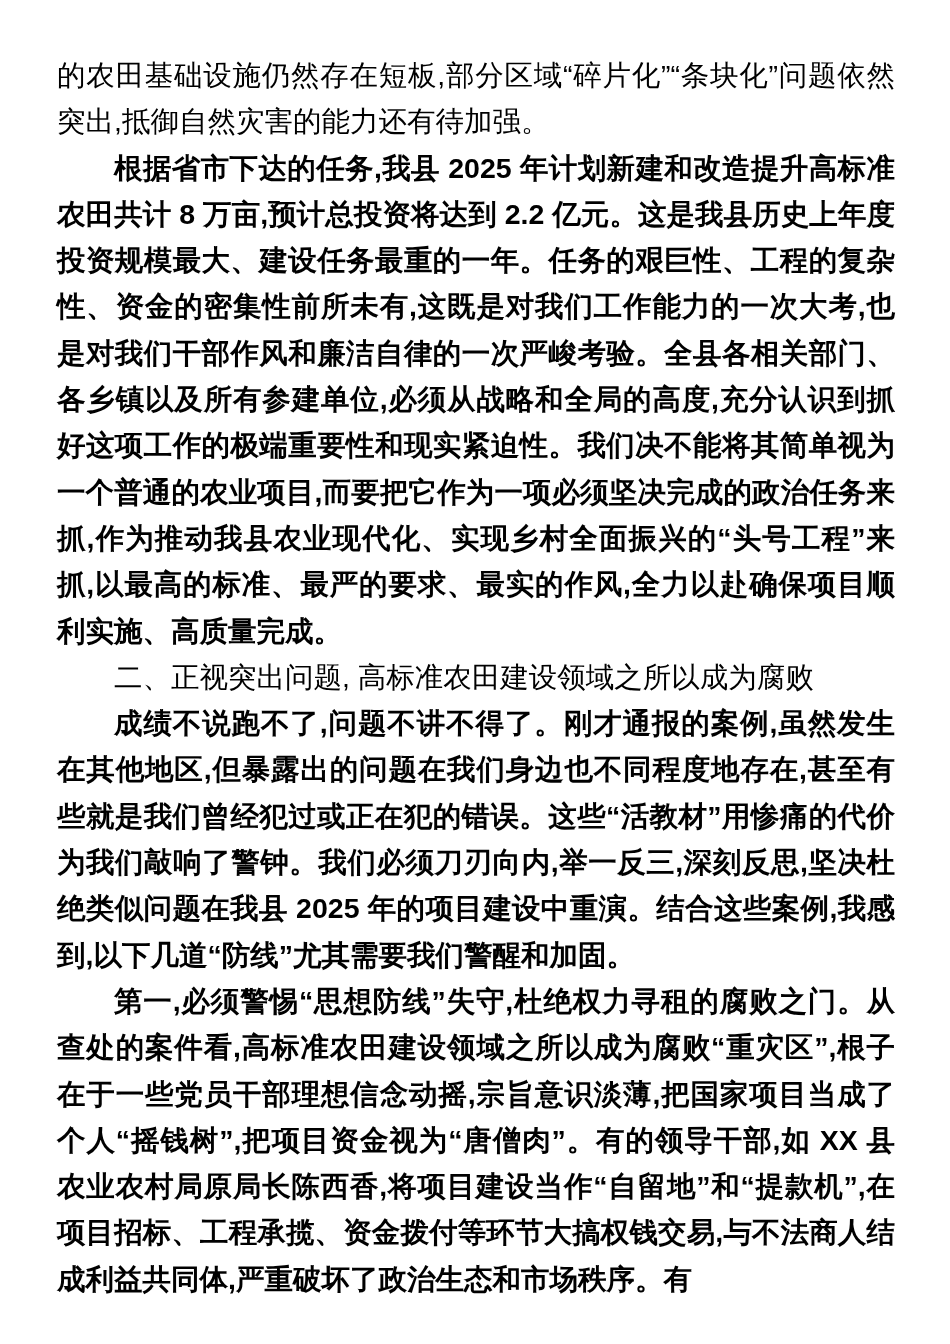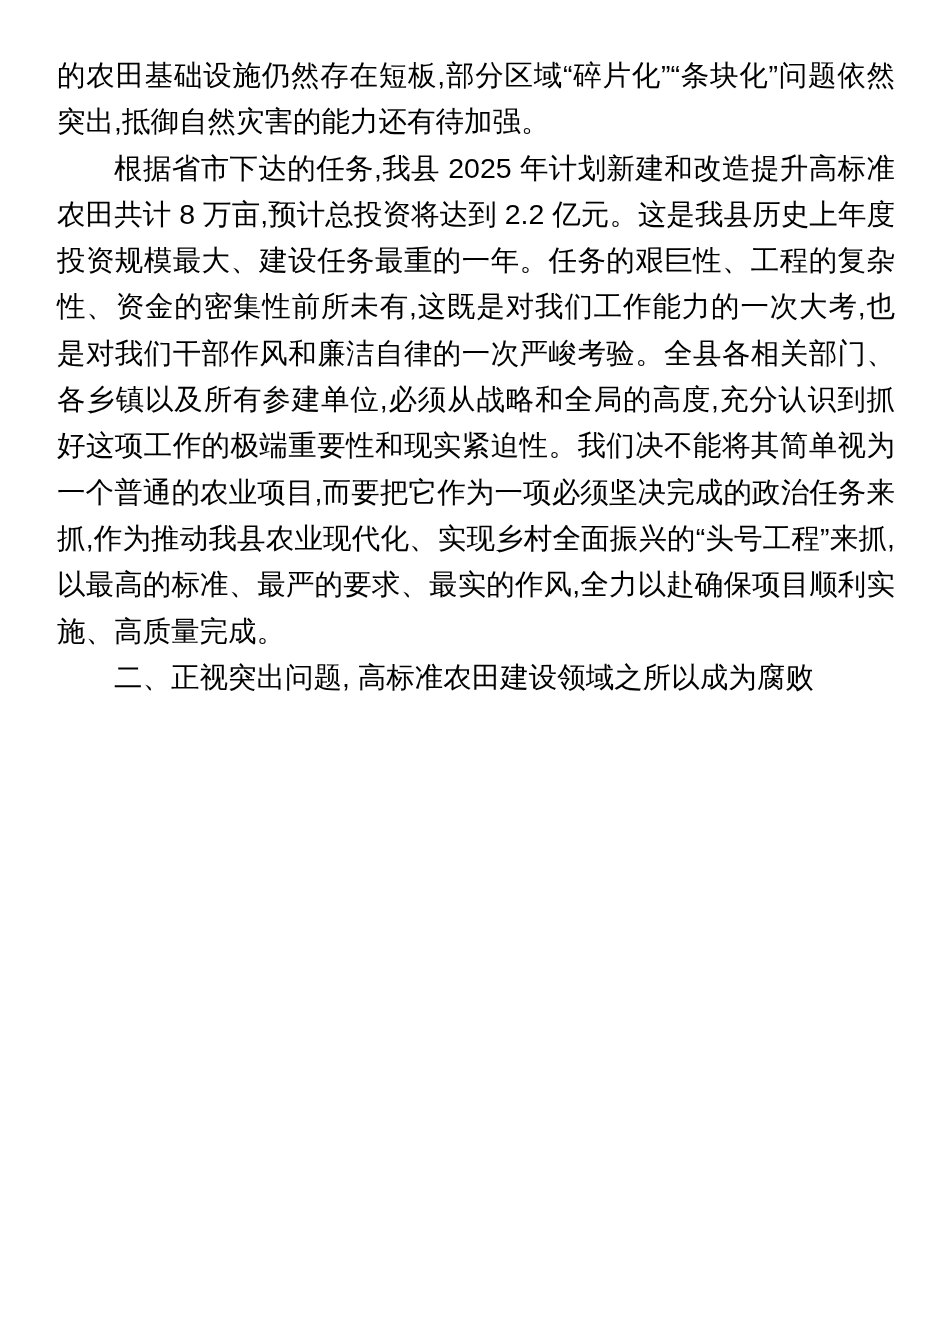--- a/index.html
+++ b/index.html
@@ -31,35 +31,38 @@
     text-align: justify;
     text-align-last: left;
     text-justify: inter-character;
     letter-spacing: 0px;
     margin: 0;
     word-break: break-all;
     -webkit-font-smoothing: none;
   }
   .para.indent {
     text-indent: 57px;
+    font-weight: bold;
   }
   .para.heading {
     text-indent: 57px;
     text-align: left;
     text-align-last: left;
   }
 </style>
 </head>
 <body>
 
 <div class="page">
   <div class="text-column">
 
     <p class="para">的农田基础设施仍然存在短板,部分区域“碎片化”“条块化”问题依然突出,抵御自然灾害的能力还有待加强。</p>
 
     <p class="para indent">根据省市下达的任务,我县 2025 年计划新建和改造提升高标准农田共计 8 万亩,预计总投资将达到 2.2 亿元。这是我县历史上年度投资规模最大、建设任务最重的一年。任务的艰巨性、工程的复杂性、资金的密集性前所未有,这既是对我们工作能力的一次大考,也是对我们干部作风和廉洁自律的一次严峻考验。全县各相关部门、各乡镇以及所有参建单位,必须从战略和全局的高度,充分认识到抓好这项工作的极端重要性和现实紧迫性。我们决不能将其简单视为一个普通的农业项目,而要把它作为一项必须坚决完成的政治任务来抓,作为推动我县农业现代化、实现乡村全面振兴的“头号工程”来抓,以最高的标准、最严的要求、最实的作风,全力以赴确保项目顺利实施、高质量完成。</p>
 
     <p class="para heading">二、正视突出问题, 高标准农田建设领域之所以成为腐败</p>
 
+    <p class="para indent">成绩不说跑不了,问题不讲不得了。刚才通报的案例,虽然发生在其他地区,但暴露出的问题在我们身边也不同程度地存在,甚至有些就是我们曾经犯过或正在犯的错误。这些“活教材”用惨痛的代价为我们敲响了警钟。我们必须刀刃向内,举一反三,深刻反思,坚决杜绝类似问题在我县 2025 年的项目建设中重演。结合这些案例,我感到,以下几道“防线”尤其需要我们警醒和加固。</p>
 
+    <p class="para indent">第一,必须警惕“思想防线”失守,杜绝权力寻租的腐败之门。从查处的案件看,高标准农田建设领域之所以成为腐败“重灾区”,根子在于一些党员干部理想信念动摇,宗旨意识淡薄,把国家项目当成了个人“摇钱树”,把项目资金视为“唐僧肉”。有的领导干部,如 XX 县农业农村局原局长陈西香,将项目建设当作“自留地”和“提款机”,在项目招标、工程承揽、资金拨付等环节大搞权钱交易,与不法商人结成利益共同体,严重破坏了政治生态和市场秩序。有</p>
 
   </div>
 </div>
 
 </body></html>

